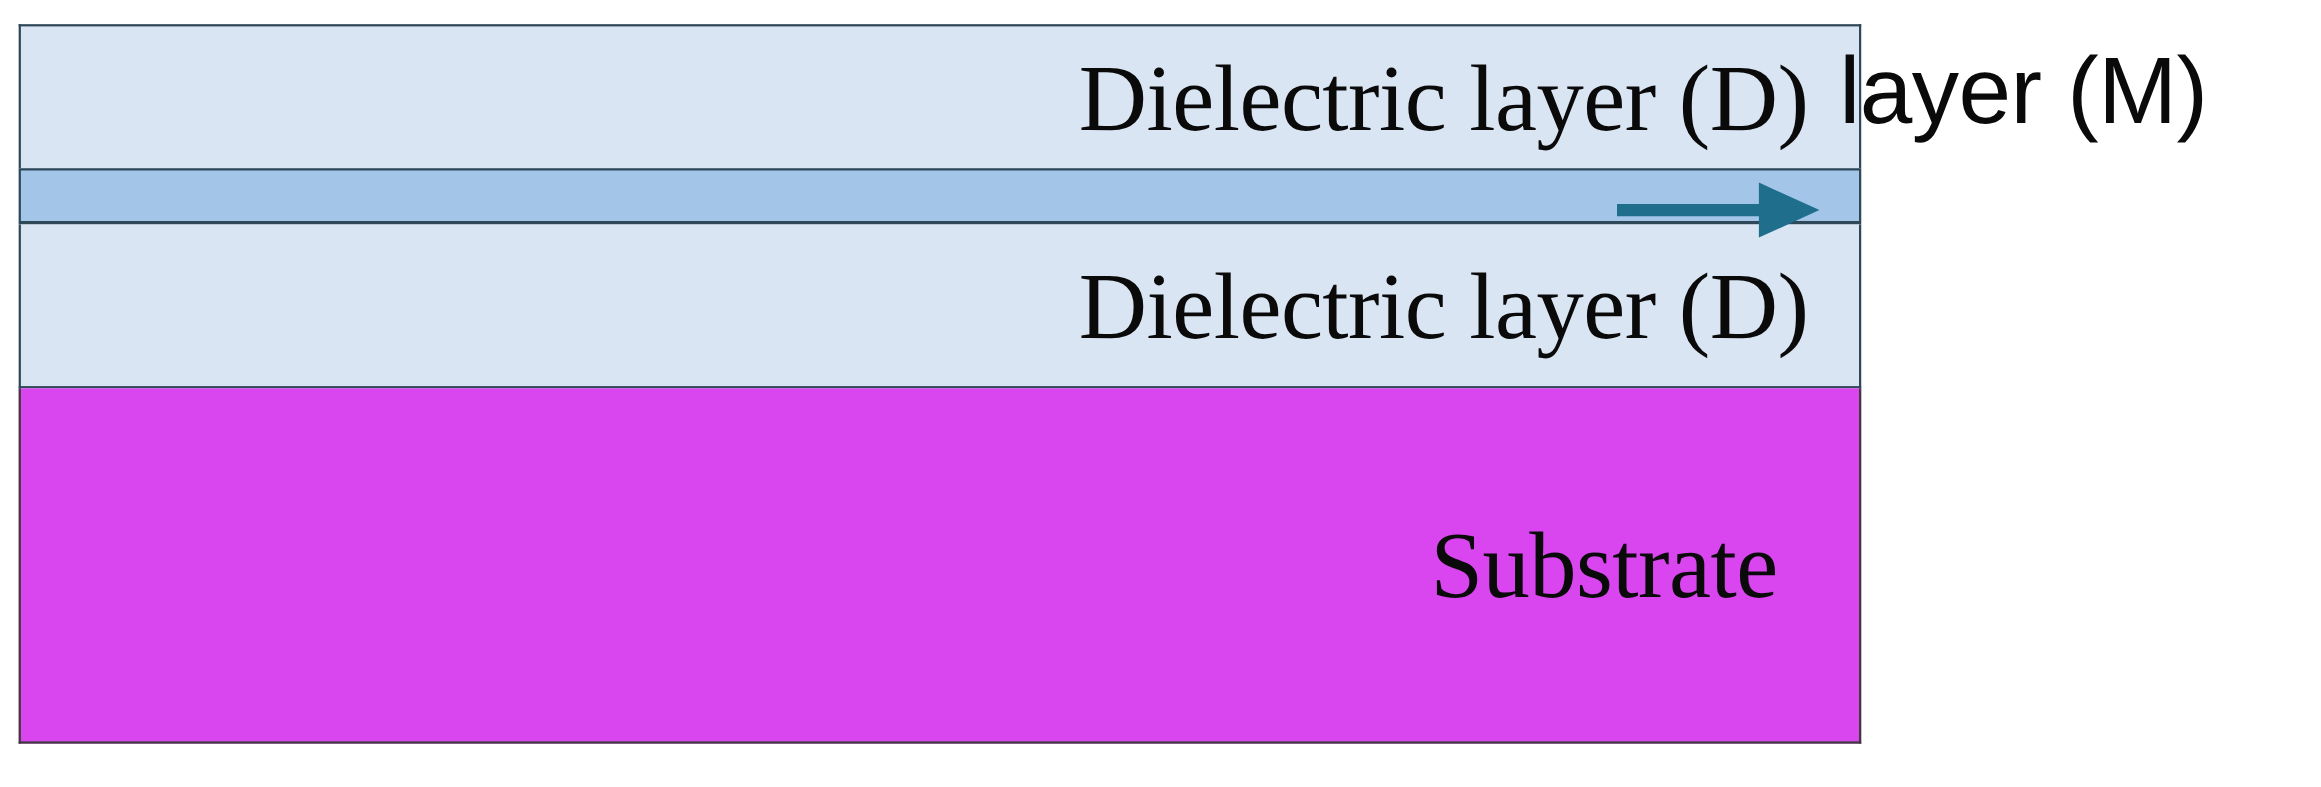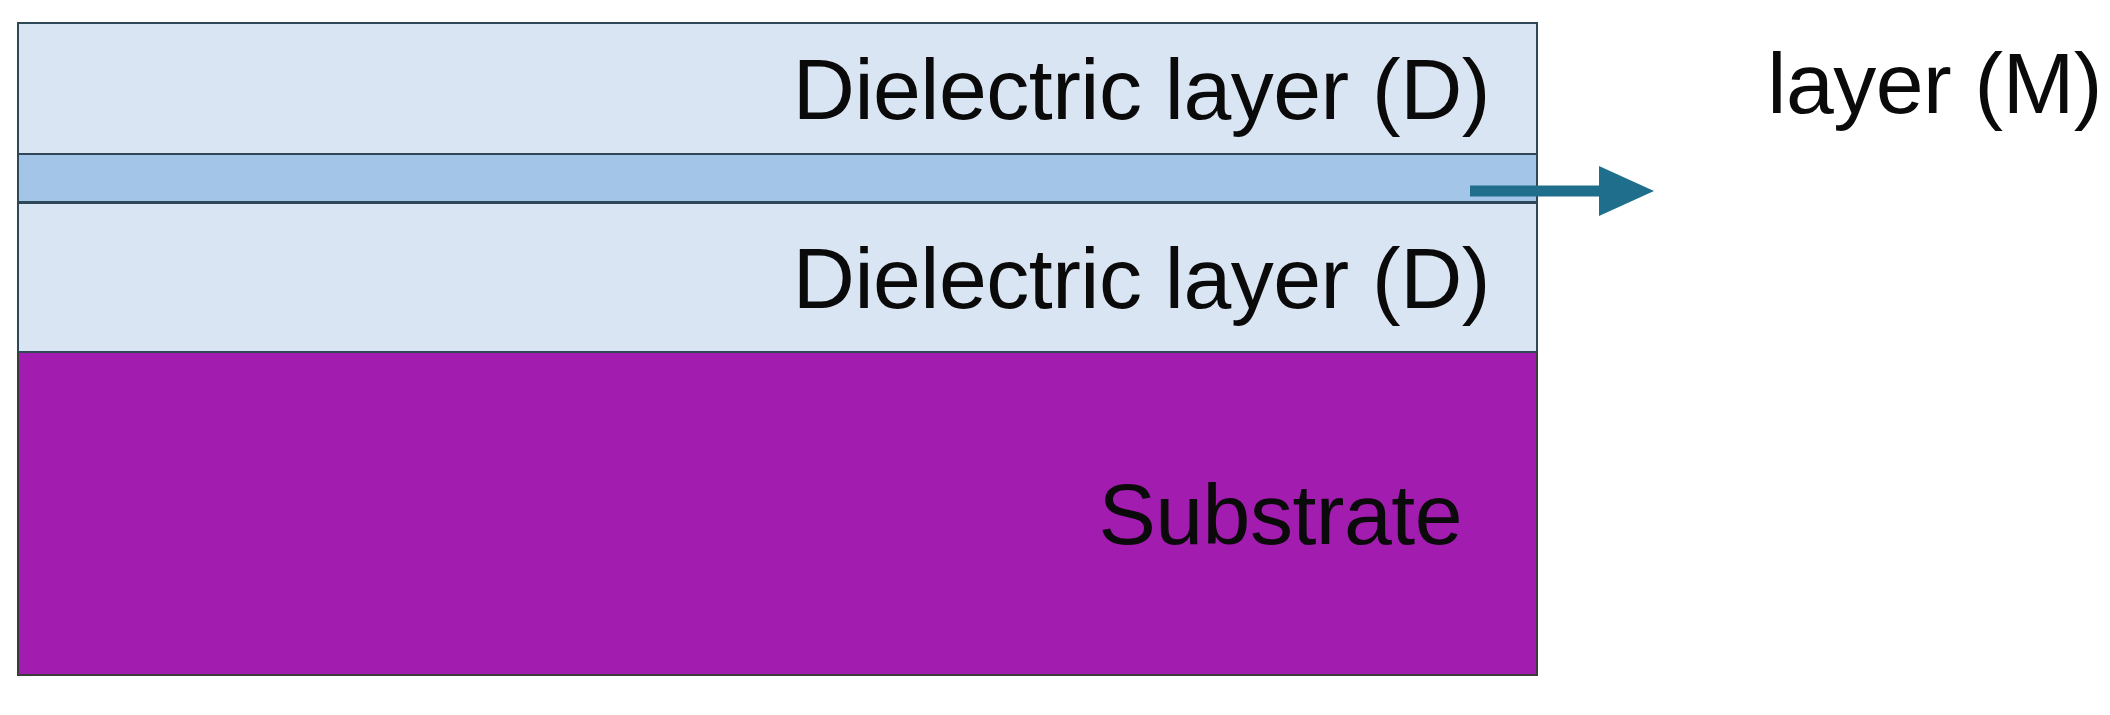--- a/index.html
+++ b/index.html
@@ -17,21 +17,22 @@
     height: 715px;
     background: #ffffff;
     overflow: hidden;
   }
 
   
   .stack {
     position: absolute;
     left: 17px;
     top: 22px;
-    width: 1521px;
+    width: 1675px;
+    font-family: Liberation Serif, serif;
   }
 
   .layer {
     position: relative;
     box-sizing: border-box;
     display: flex;
     align-items: center;
     justify-content: flex-end;
   }
 
@@ -61,21 +62,21 @@
 
   .layer-dielectric-bottom {
     height: 149px;
     background: #dae5f3;
     border: 2px solid #2f4858;
     border-top-width: 0;
   }
 
   .layer-substrate {
     height: 323px;
-    background: #a21caf;
+    background: #d946ef;
     border: 2px solid #3c3c3c;
     border-top-width: 0;
   }
   .layer-substrate .layer-label {
     padding-right: 74px;
   }
 
   
   .callout-arrow {
     position: absolute;
@@ -96,21 +97,21 @@
     line-height: 1.28;
     color: #0a0a0a;
     letter-spacing: -0.5px;
     font-weight: 400;
   }
   .callout-line {
     display: block;
     white-space: nowrap;
   }
   .callout-line-1 { text-align: left; padding-left: 4px; }
-  .callout-line-2 { text-align: right; padding-left: 0px; }
+  .callout-line-2 { text-align: left; padding-left: 0px; }
 </style>
 </head>
 <body>
 
 <div id="canvas">
 
   <div class="stack">
 
     <div class="layer layer-dielectric-top">
       <span class="layer-label">Dielectric layer (D)</span>

